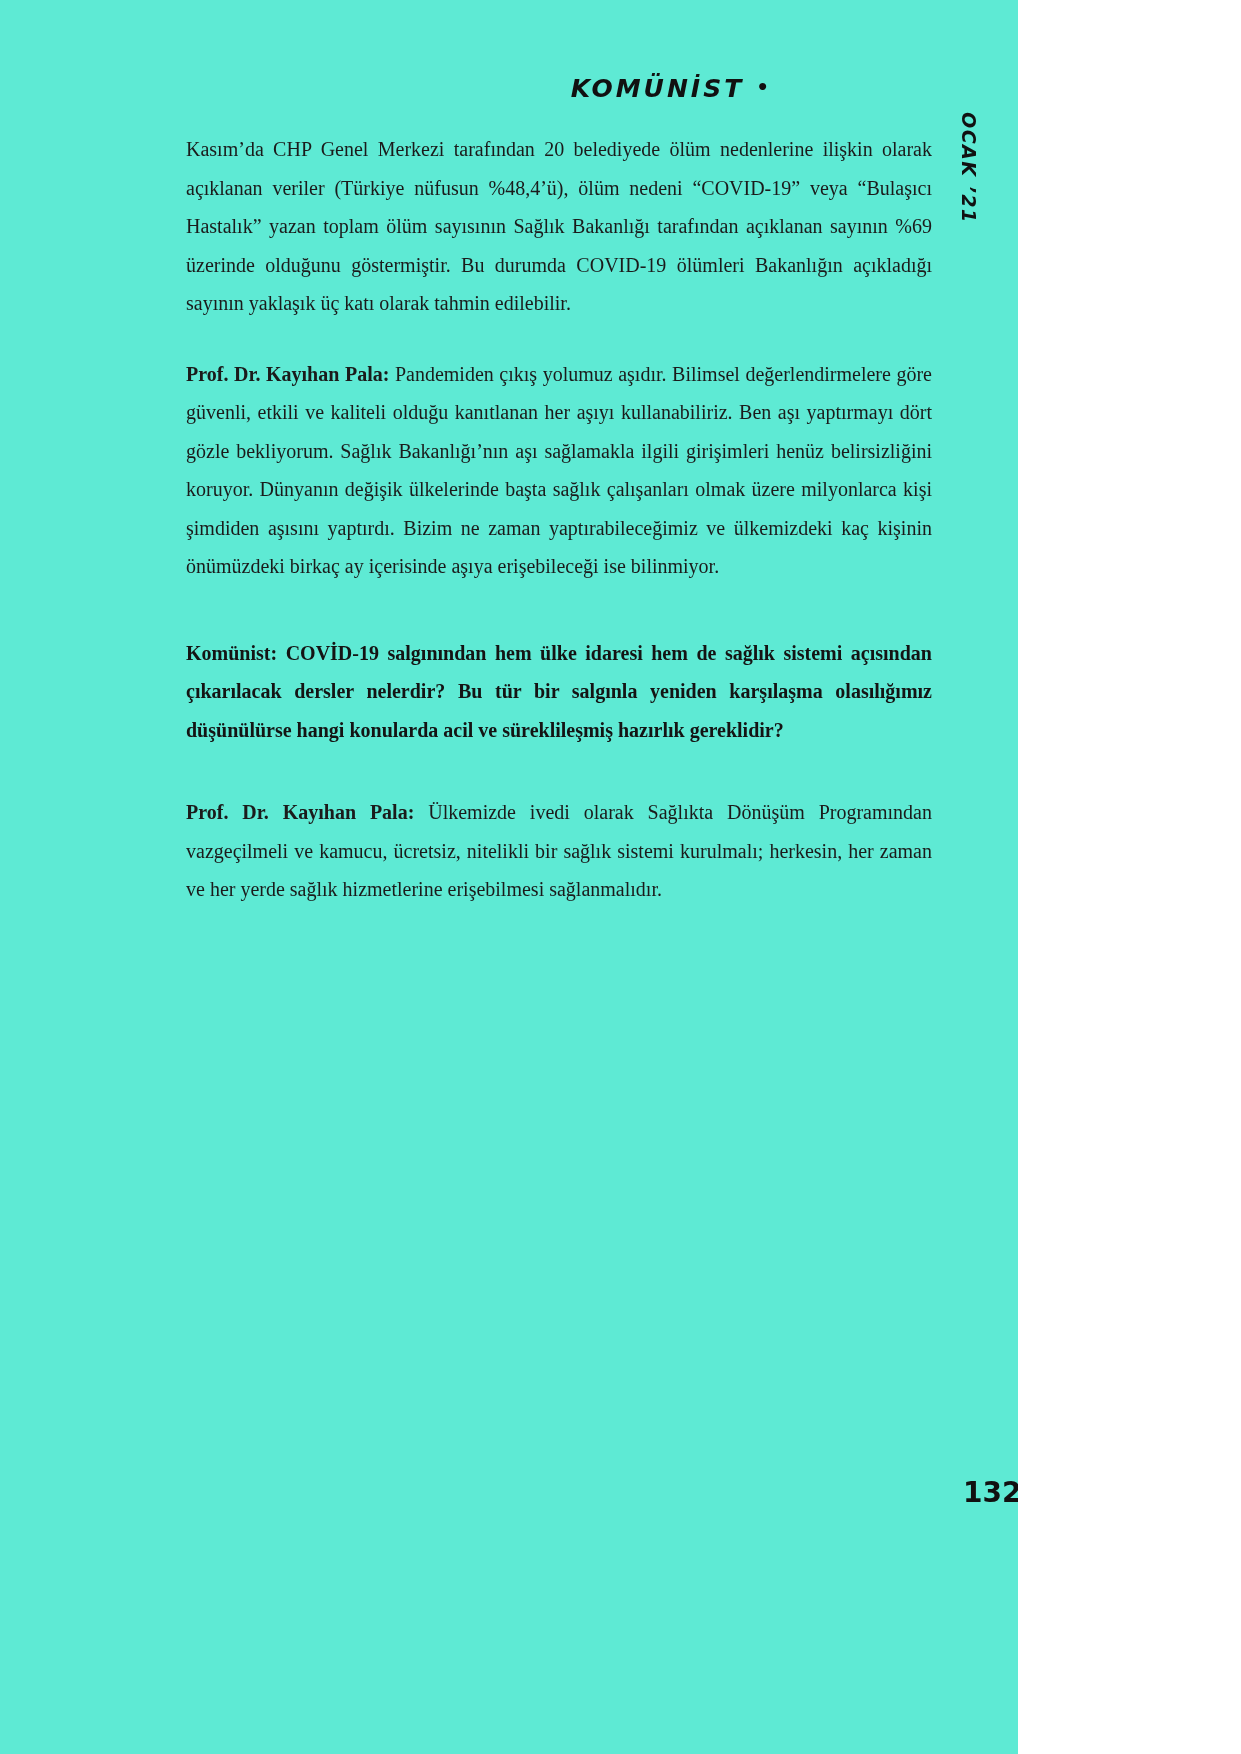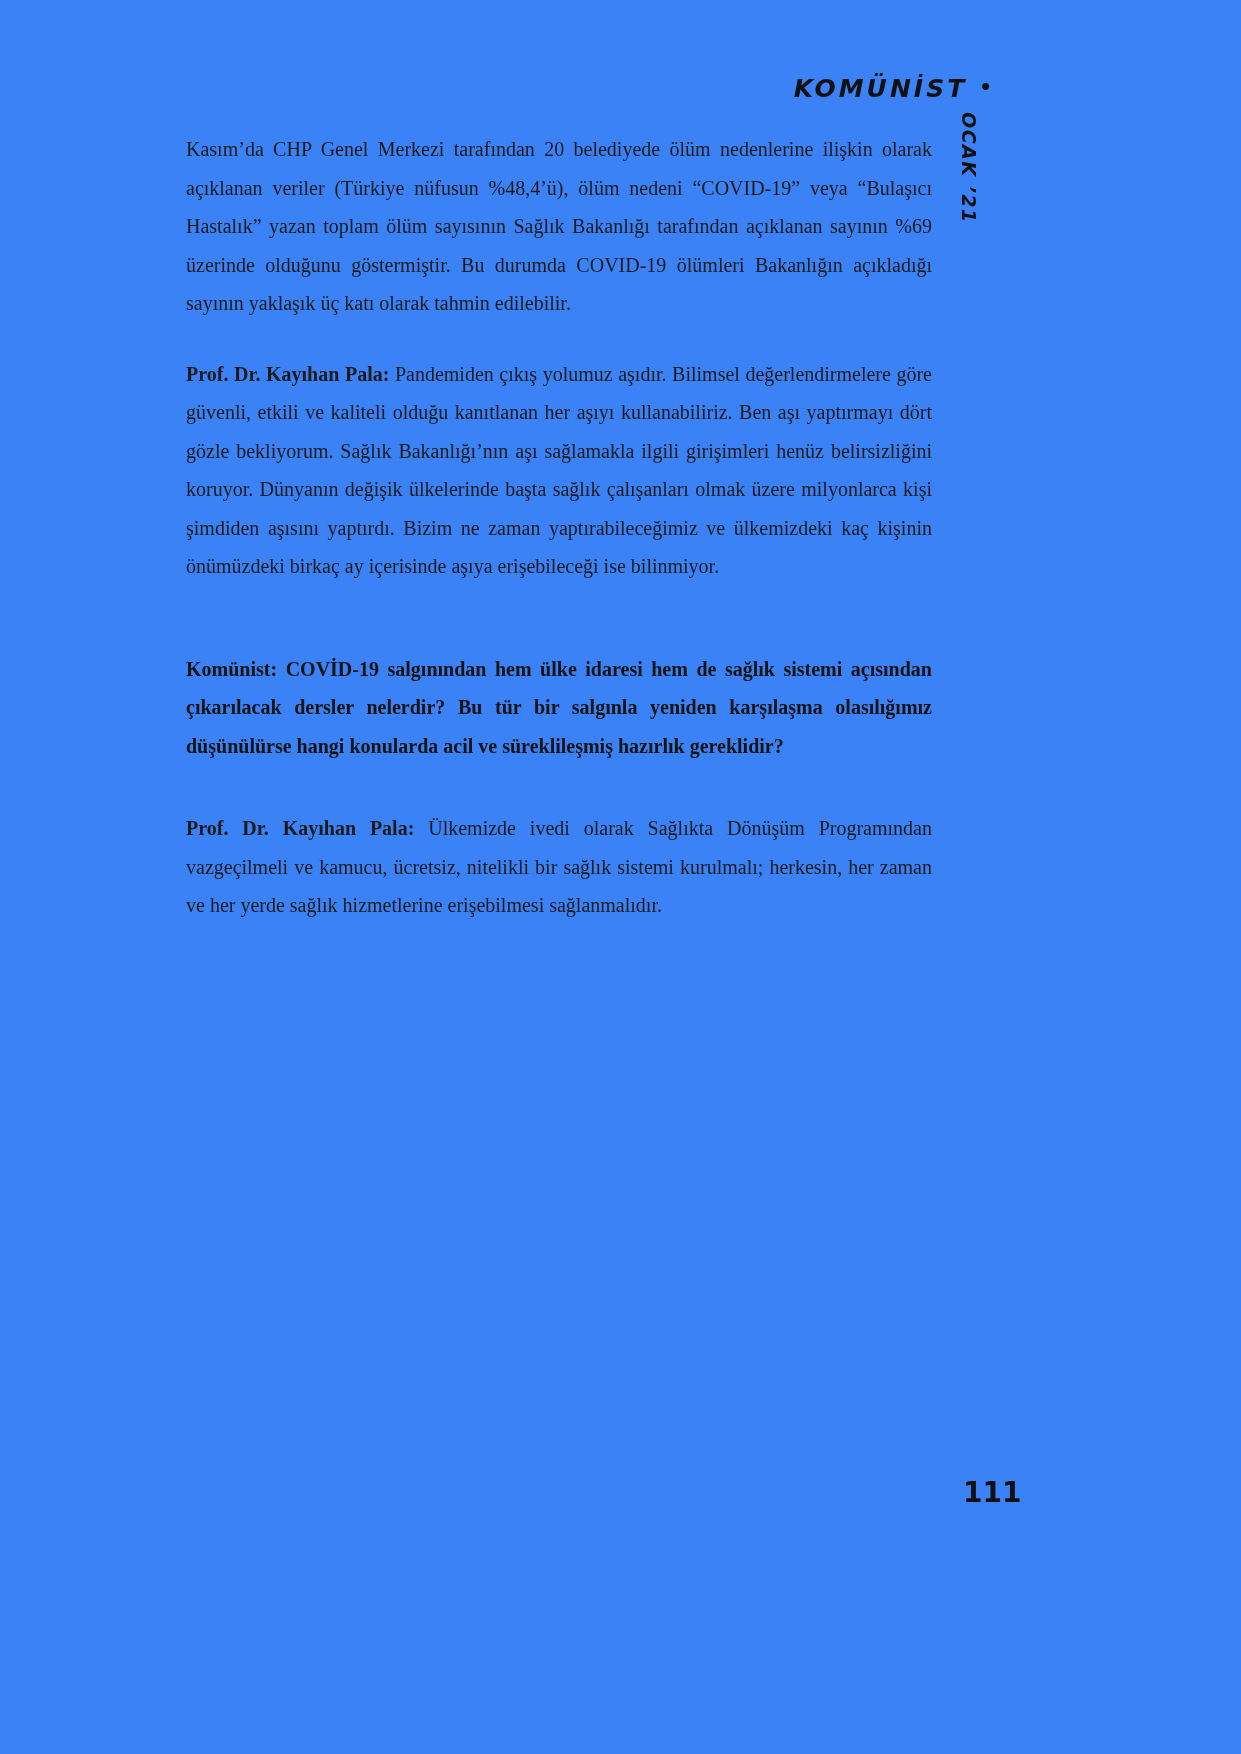--- a/index.html
+++ b/index.html
@@ -2,23 +2,23 @@
 <html lang="tr"><head>
 <meta charset="utf-8">
 <style>
   html, body {
     margin: 0;
     padding: 0;
     background: #ffffff;
   }
   .page {
     position: relative;
-    width: 1241px;
+    width: 1018px;
     height: 1754px;
-    background: #3b82f6;
+    background: #5eead4;
     color: #1b1b1b;
     font-family: "Liberation Serif", serif;
     overflow: hidden;
   }
   .header {
     position: absolute;
     top: 74px;
     right: 249px;
     display: flex;
     align-items: center;
@@ -60,21 +60,21 @@
     text-align: justify;
     hyphens: auto;
     -webkit-hyphens: auto;
   }
   p.question {
     font-weight: bold;
     color: #141414;
   }
   p.q1 { margin-top: 90px; }
   p.a1 { margin-top: 32px; }
-  p.q2 { margin-top: 64px; }
+  p.q2 { margin-top: 48px; }
   p.a2 { margin-top: 44px; }
   .answer strong {
     font-weight: bold;
   }
   .page-number {
     position: absolute;
     left: 963px;
     top: 1476px;
     font-family: "DejaVu Sans", sans-serif;
     font-weight: bold;
@@ -100,15 +100,15 @@
 
 
     <p class="answer a1"><strong>Prof. Dr. Kayıhan Pala:</strong><span> Pandemiden çıkış yolumuz aşıdır. Bilimsel değerlendirmelere göre güvenli, etkili ve kaliteli olduğu kanıtlanan her aşıyı kullanabiliriz. Ben aşı yaptırmayı dört gözle bekliyorum. Sağlık Bakanlığı’nın aşı sağlamakla ilgili girişimleri henüz belirsizliğini koruyor. Dünyanın değişik ülkelerinde başta sağlık çalışanları olmak üzere milyonlarca kişi şimdiden aşısını yaptırdı. Bizim ne zaman yaptırabileceğimiz ve ülkemizdeki kaç kişinin önümüzdeki birkaç ay içerisinde aşıya erişebileceği ise bilinmiyor.</span></p>
 
     <p class="question q2">Komünist: COVİD-19 salgınından hem ülke idaresi hem de sağlık sistemi açısından çıkarılacak dersler nelerdir? Bu tür bir salgınla yeniden karşılaşma olasılığımız düşünülürse hangi konularda acil ve süreklileşmiş hazırlık gereklidir?</p>
 
     <p class="answer a2"><strong>Prof. Dr. Kayıhan Pala:</strong><span> Ülkemizde ivedi olarak Sağlıkta Dönüşüm Programından vazgeçilmeli ve kamucu, ücretsiz, nitelikli bir sağlık sistemi kurulmalı; herkesin, her zaman ve her yerde sağlık hizmetlerine erişebilmesi sağlanmalıdır.</span></p>
 
   </div>
 
-  <div class="page-number">111</div>
+  <div class="page-number">132</div>
 
 </div>
 
 </body></html>

